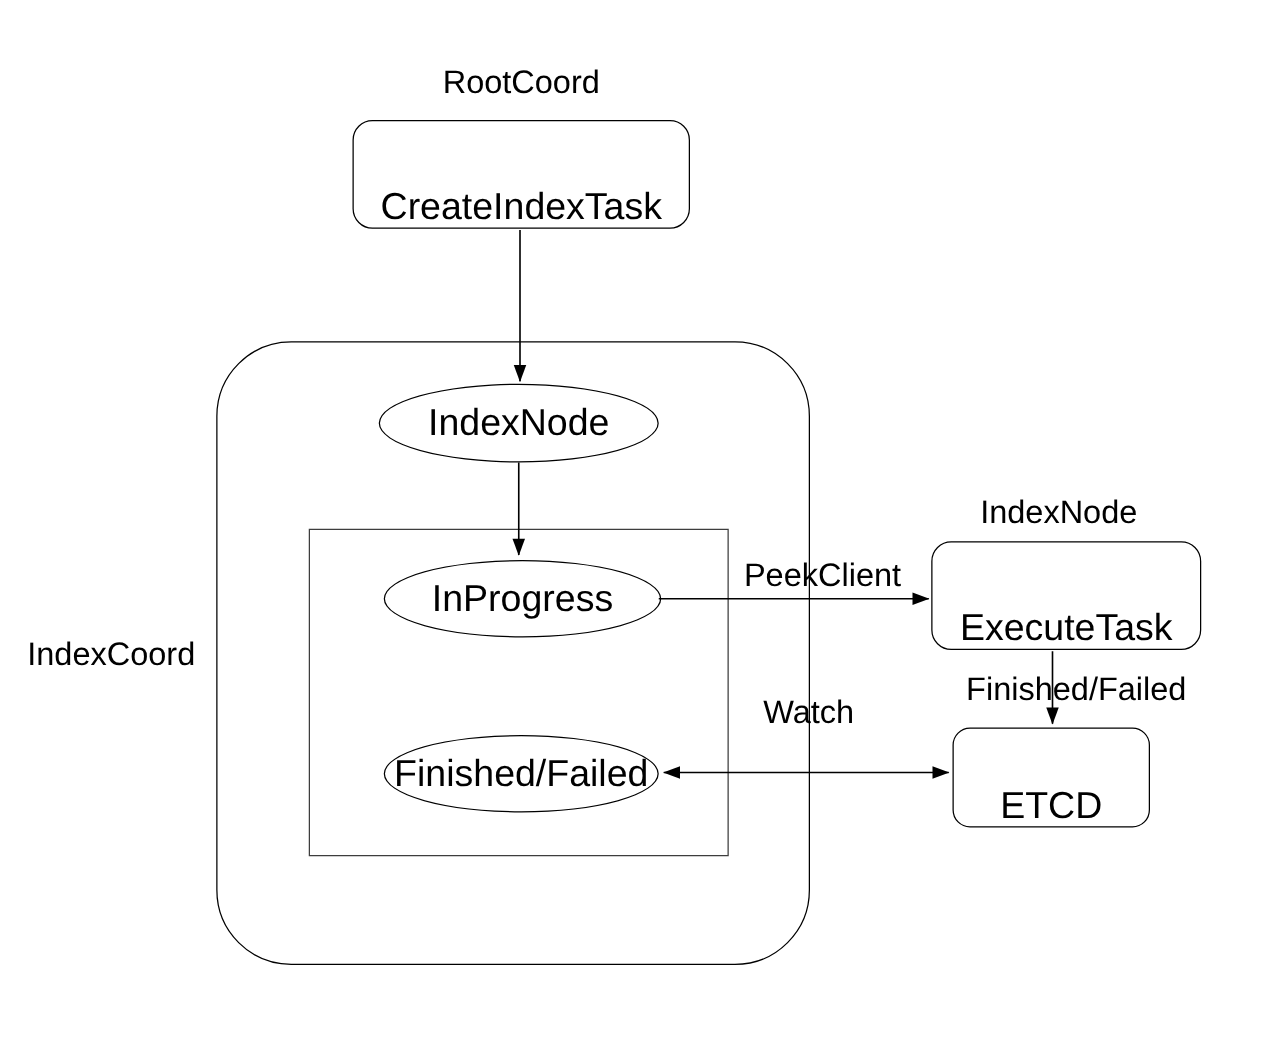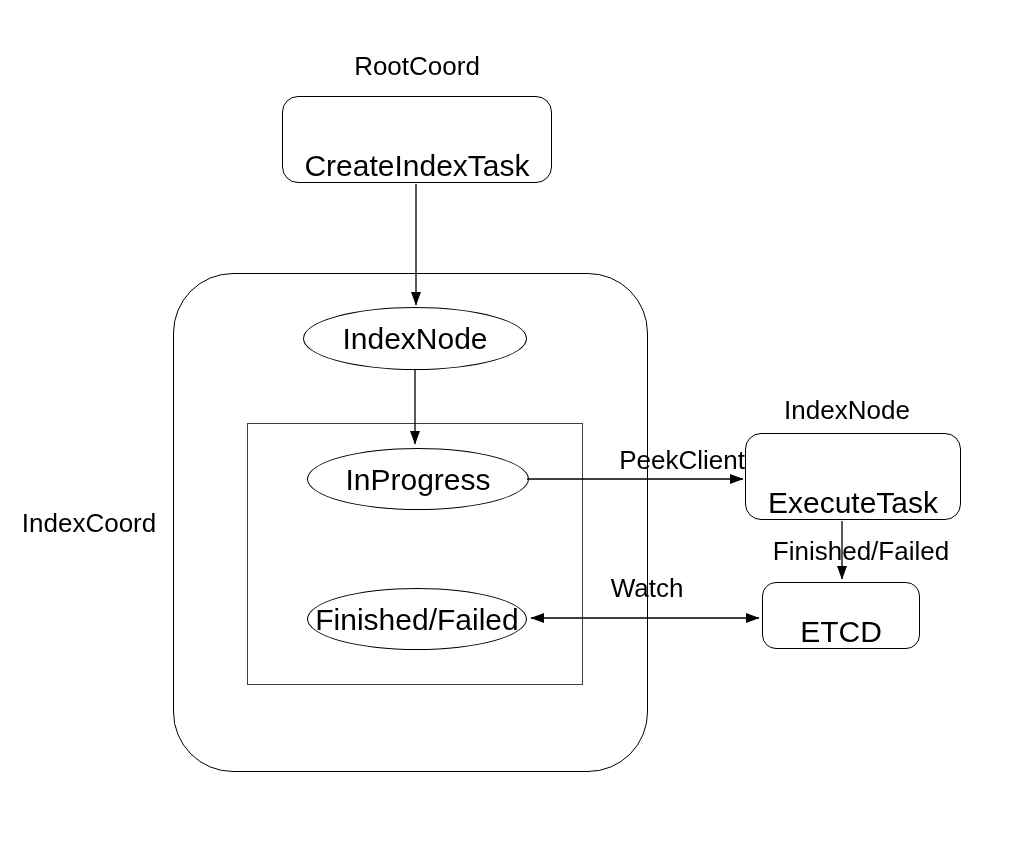--- a/index.html
+++ b/index.html
@@ -78,21 +78,21 @@
   </div>
 
   <div class="shape ellipse" style="left:307px; top:588px; width:220px; height:62px;">
     <span>Finished/Failed</span>
   </div>
 
   <div class="shape rounded-sm" style="left:745px; top:433px; width:216px; height:87px;">
     <span>ExecuteTask</span>
   </div>
 
-  <div class="shape rounded-sm" style="left:762px; top:582px; width:158px; height:67px; border-radius:14px;">
+  <div class="shape rounded-sm" style="left:762px; top:582px; width:158px; height:80px; border-radius:14px;">
     <span>ETCD</span>
   </div>
 
   <svg class="arrows" width="1014" height="848" viewBox="0 0 1014 848">
     <defs>
       <marker id="ah" markerUnits="userSpaceOnUse" markerWidth="15" markerHeight="12" refX="13.5" refY="5.5" orient="auto-start-reverse">
         <path d="M0.5,0.5 L14,5.5 L0.5,10.5 Z" fill="#000000"></path>
       </marker>
     </defs>
     <line x1="416" y1="184" x2="416" y2="305" stroke="#000000" stroke-width="1.3" marker-end="url(#ah)"></line>
@@ -102,19 +102,19 @@
     <line x1="531" y1="618" x2="759" y2="618" stroke="#000000" stroke-width="1.3" marker-start="url(#ah)" marker-end="url(#ah)"></line>
   </svg>
 
   <div class="label" style="left:417px; top:66px;">RootCoord</div>
 
   <div class="label" style="left:847px; top:410px;">IndexNode</div>
 
   <div class="label" style="left:89px; top:523px;">IndexCoord</div>
 
 
-  <div class="label" style="left:658px; top:460px;margin-left:24px;">PeekClient</div>
+  <div class="label" style="left:658px; top:460px;">PeekClient</div>
 
   <div class="label" style="left:861px; top:551px;">Finished/Failed</div>
 
-  <div class="label" style="left:647px; top:588px;">Watch</div>
+  <div class="label" style="left:647px; top:570px;">Watch</div>
 
 </div>
 
 </body></html>

